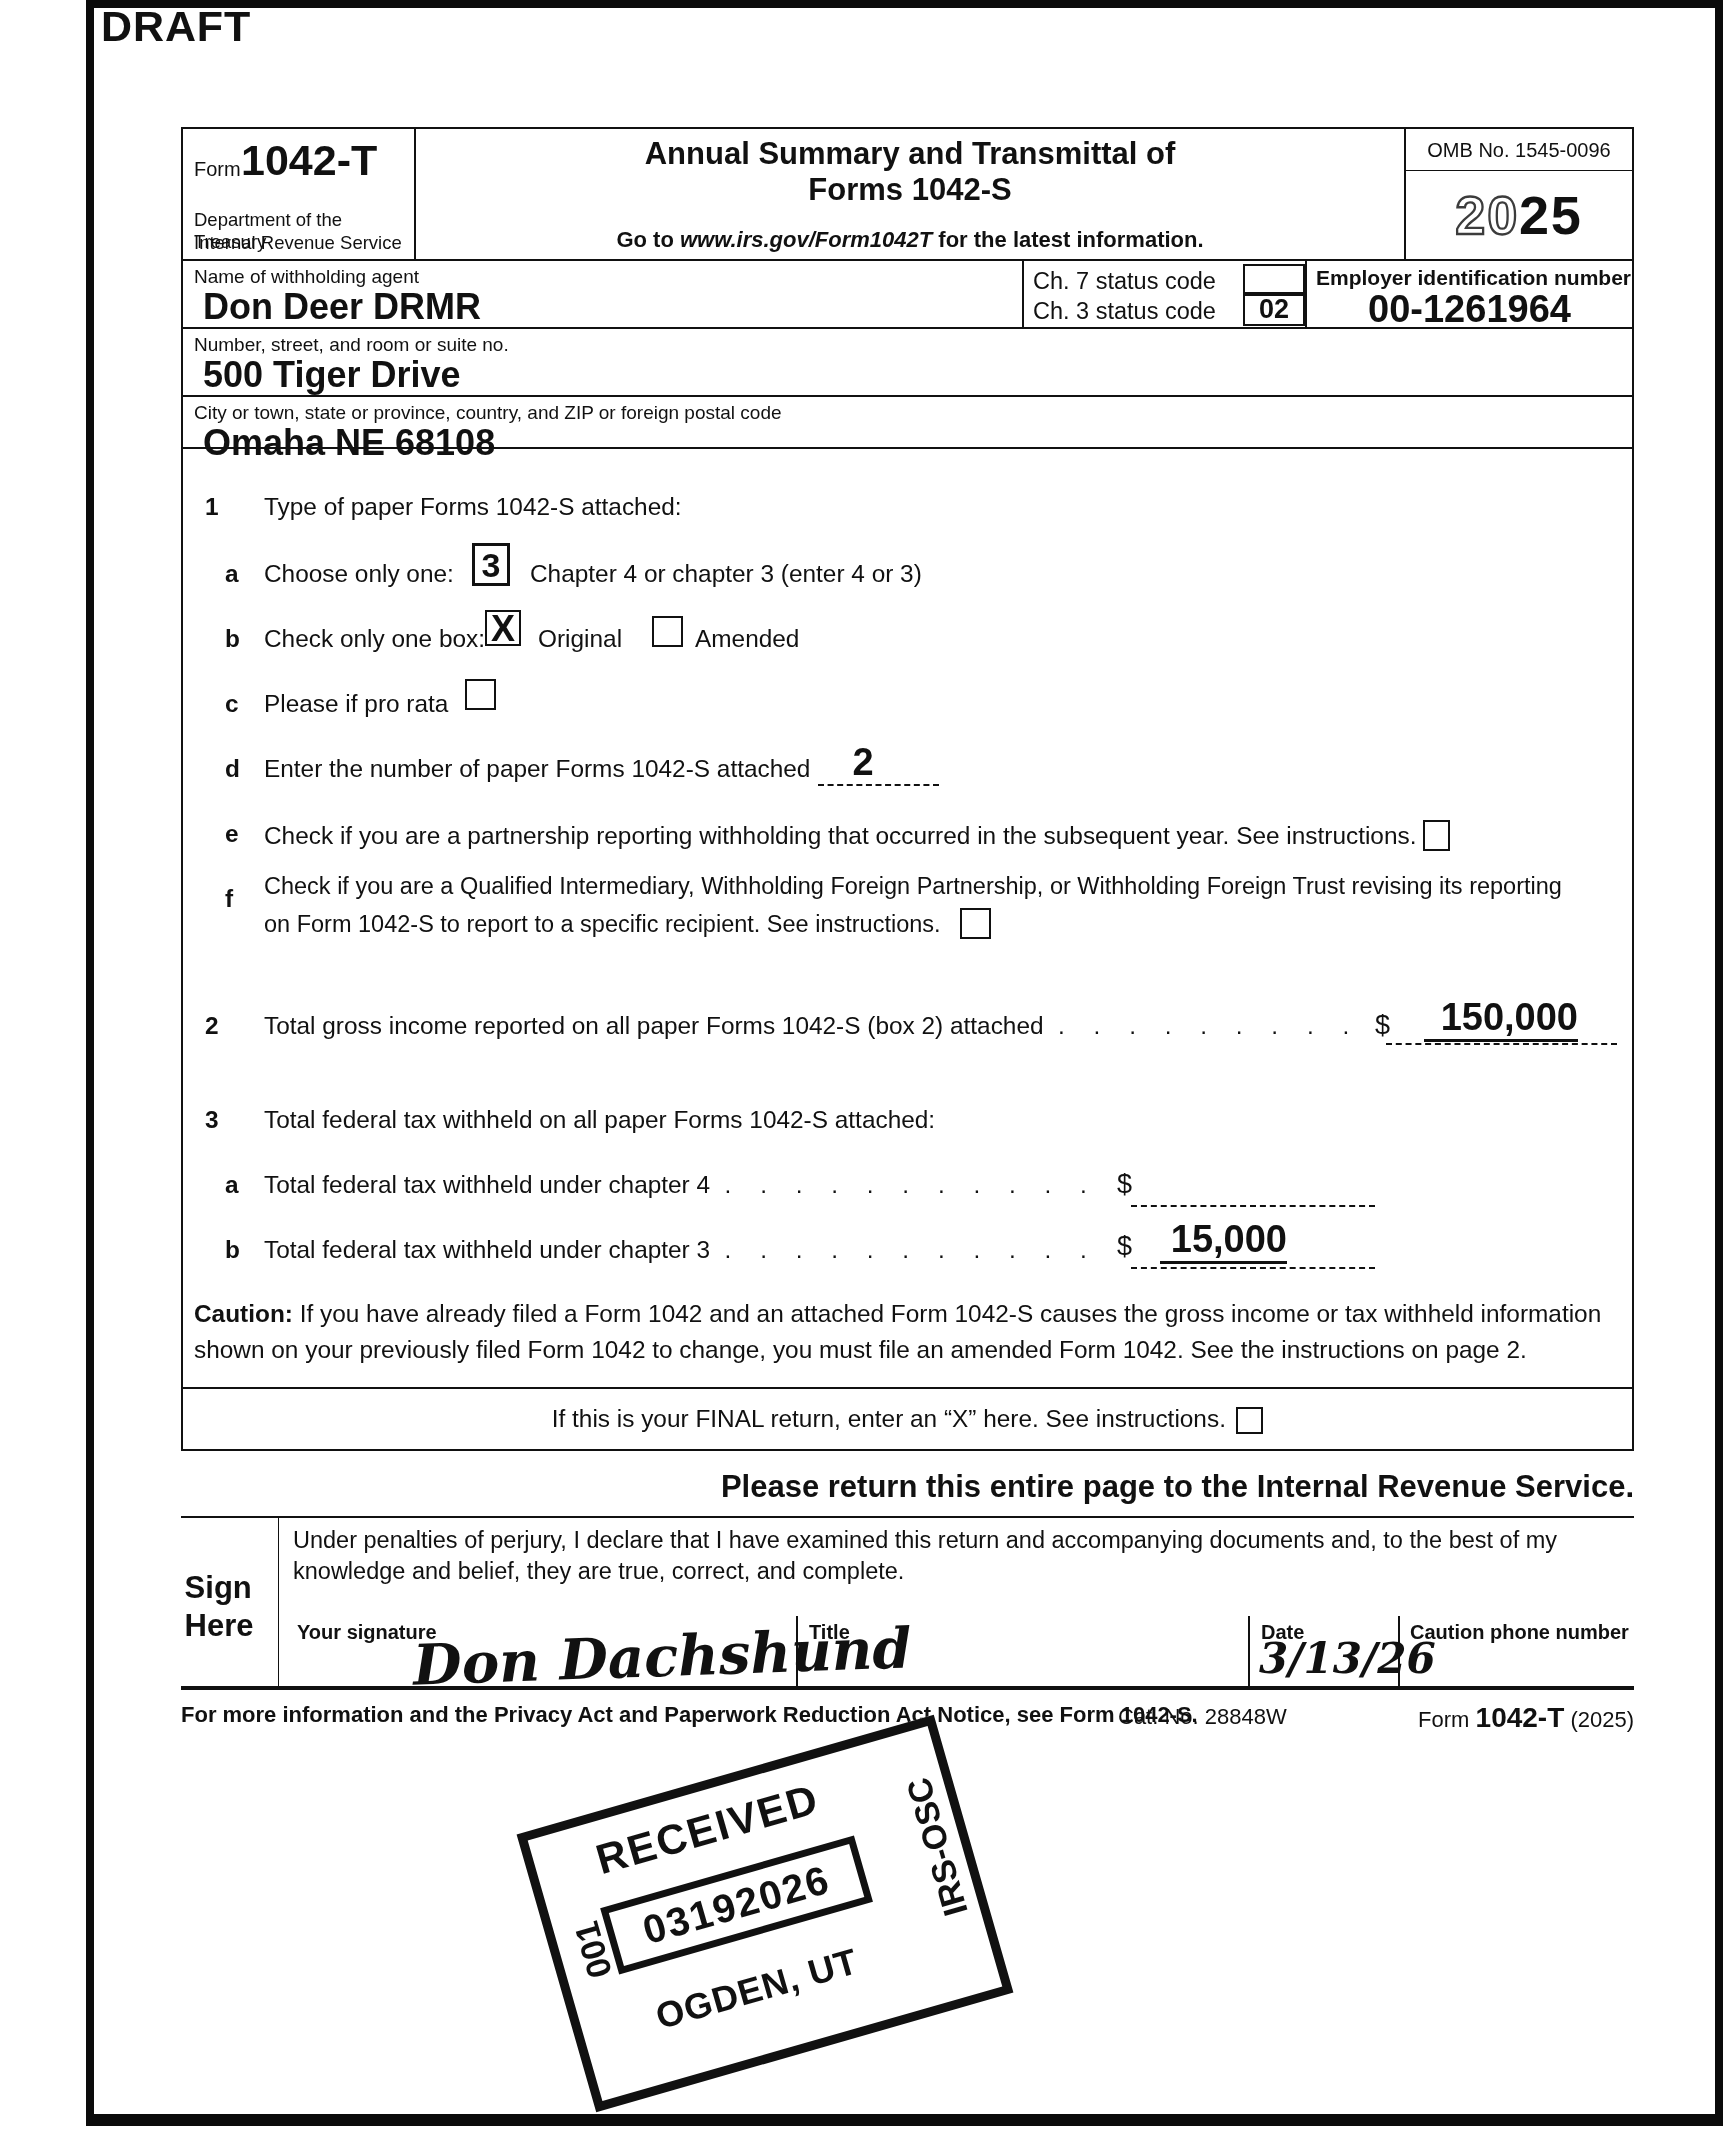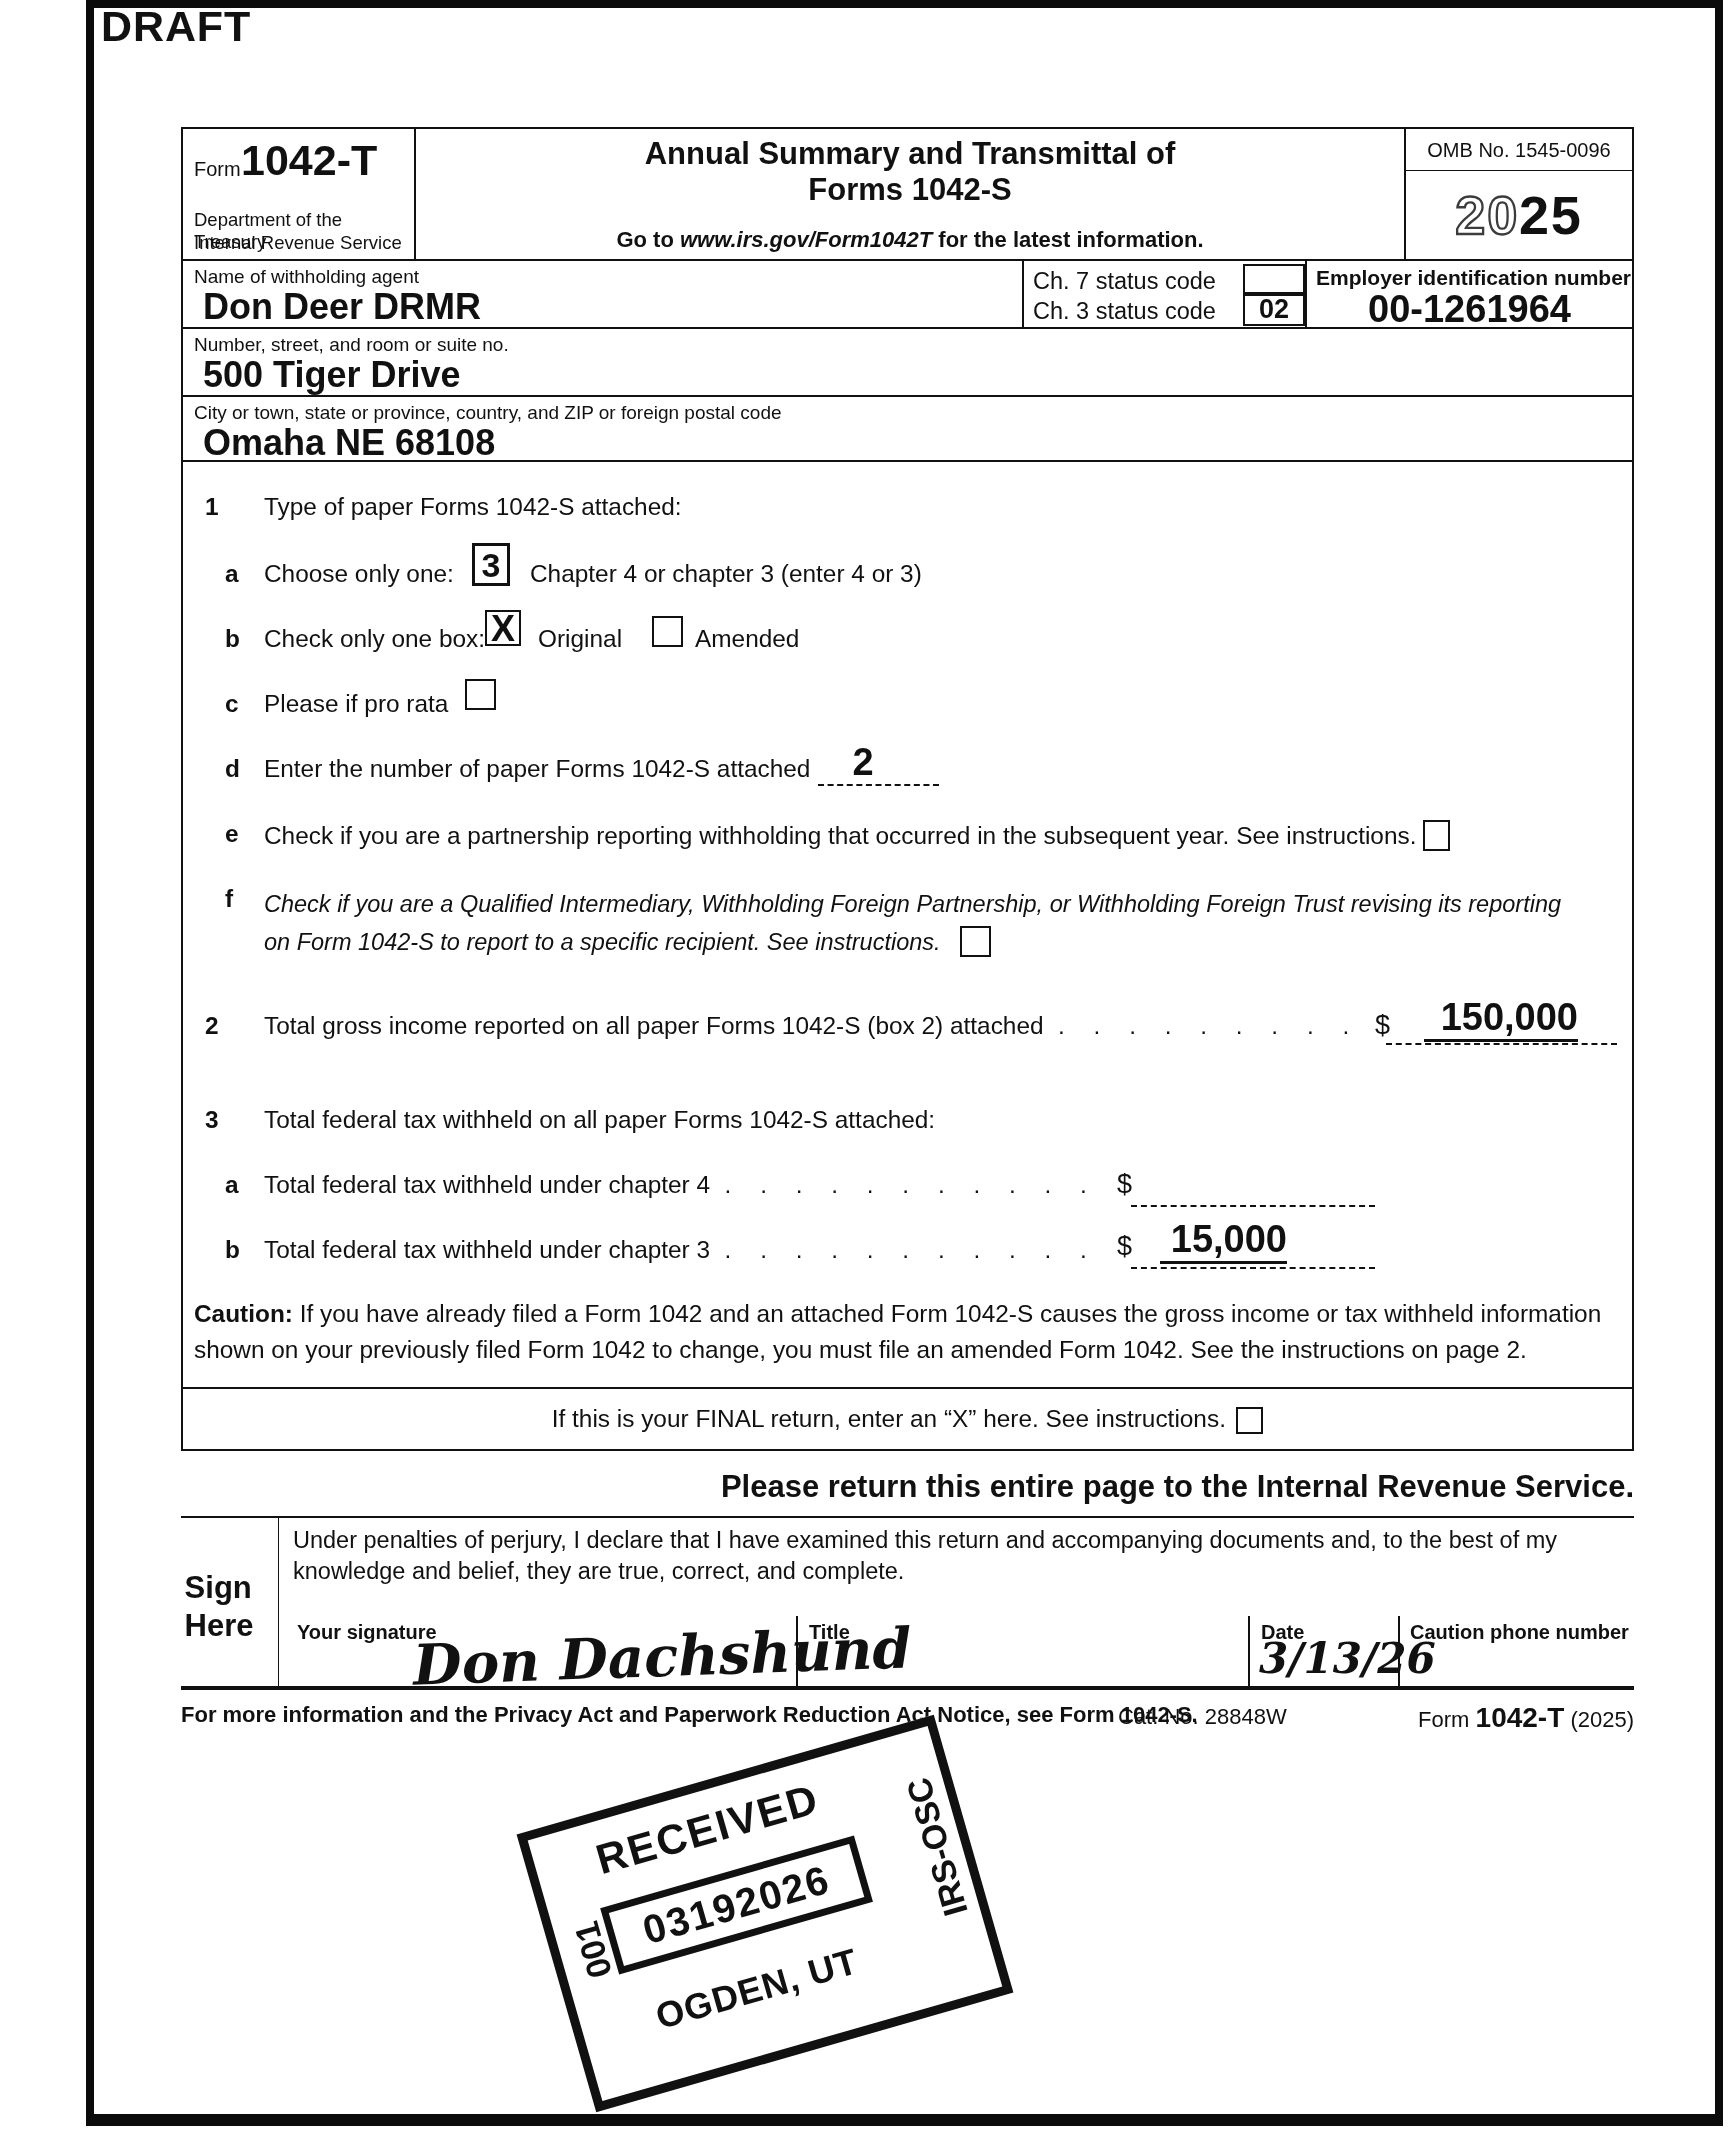--- a/index.html
+++ b/index.html
@@ -32,21 +32,21 @@
          text-align: center; line-height: 42px; font-size: 20px; }
   #year { position: absolute; left: 0; right: 0; top: 42px; bottom: 0; text-align: center;
           font-size: 54px; font-weight: 800; padding-top: 12.7px; letter-spacing: 1.8px; }
   .year-outline { color: #fff; -webkit-text-stroke: 2.3px #3c3c3c; }
   .year-solid { color: #111; }
 
   
   .idrow { position: absolute; left: 0; right: 0; border-bottom: 2.7px solid #111; }
   #row-name { top: 132px; height: 68px; }
   #row-street { top: 200px; height: 68px; }
-  #row-city { top: 268px; height: 65px; text-align: right; }
+  #row-city { top: 268px; height: 52px; text-align: right; }
   .small-label { position: absolute; left: 11px; top: 4.5px; font-size: 19px; }
   .big-value { position: absolute; left: 20px; top: 25px; font-size: 36px; font-weight: 800; }
   #ch-cell { position: absolute; left: 839px; top: 0; width: 283px; height: 100%; border-left: 2.7px solid #111; }
   .ch-label { position: absolute; left: 9px; font-size: 23.5px; }
   .ch-box { position: absolute; left: 219px; width: 62px; border: 2.7px solid #111; background: #fff;
             text-align: center; font-weight: 800; font-size: 27px; }
   #ch4-box { top: 2.7px; height: 30px; }
   #ch3-box { top: 33px; height: 32px; line-height: 27px; }
   #ein-cell { position: absolute; left: 1122px; top: 0; right: 0; height: 100%; border-left: 2.7px solid #111; }
   .ein-label { position: absolute; left: 9px; top: 5.4px; font-size: 21px; font-weight: 700; }
@@ -75,21 +75,21 @@
   #l1b-orig-lbl { left: 355px; }
   #l1b-abox { position: absolute; left: 469px; top: 487px; width: 31px; height: 31px; border: 2.7px solid #111; }
   #l1b-amend-lbl { left: 512px; }
   #l1c-let, #l1c-lbl { top: 561px; }
   #l1c-box { position: absolute; left: 282px; top: 550px; width: 31px; height: 31px; border: 2.7px solid #111; }
   #l1d-let, #l1d-lbl { top: 626px; }
   #l1d-val { left: 644px; top: 612px; width: 72px; }
   #l1d-dash { left: 635px; top: 655px; width: 121px; }
   #l1e-let, #l1e-txt { top: 691px; }
   #l1f-let { top: 756px; }
-  #l1f-txt { top: 756px; width: 1368px; line-height: 38px; font-size: 23.5px; font-style: italic; }
+  #l1f-txt { top: 738px; width: 1368px; line-height: 38px; font-size: 23.5px; }
   #l2-num, #l2-txt { top: 883px; }
   #l2-txt { width: 1108px; white-space: nowrap; overflow: hidden; }
   #l2-dollar { left: 1192px; top: 881px; }
   #l2-val { left: 1241px; top: 867px; width: 154px; }
   #l2-dash { left: 1203px; top: 914px; width: 231px; }
   #l3-num, #l3-txt { top: 977px; }
   #l3a-let, #l3a-txt { top: 1042px; }
   #l3a-txt, #l3b-txt { width: 850px; white-space: nowrap; overflow: hidden; }
   #l3a-dollar { left: 934px; top: 1040px; }
   #l3a-dash { left: 948px; top: 1076px; width: 244px; }

